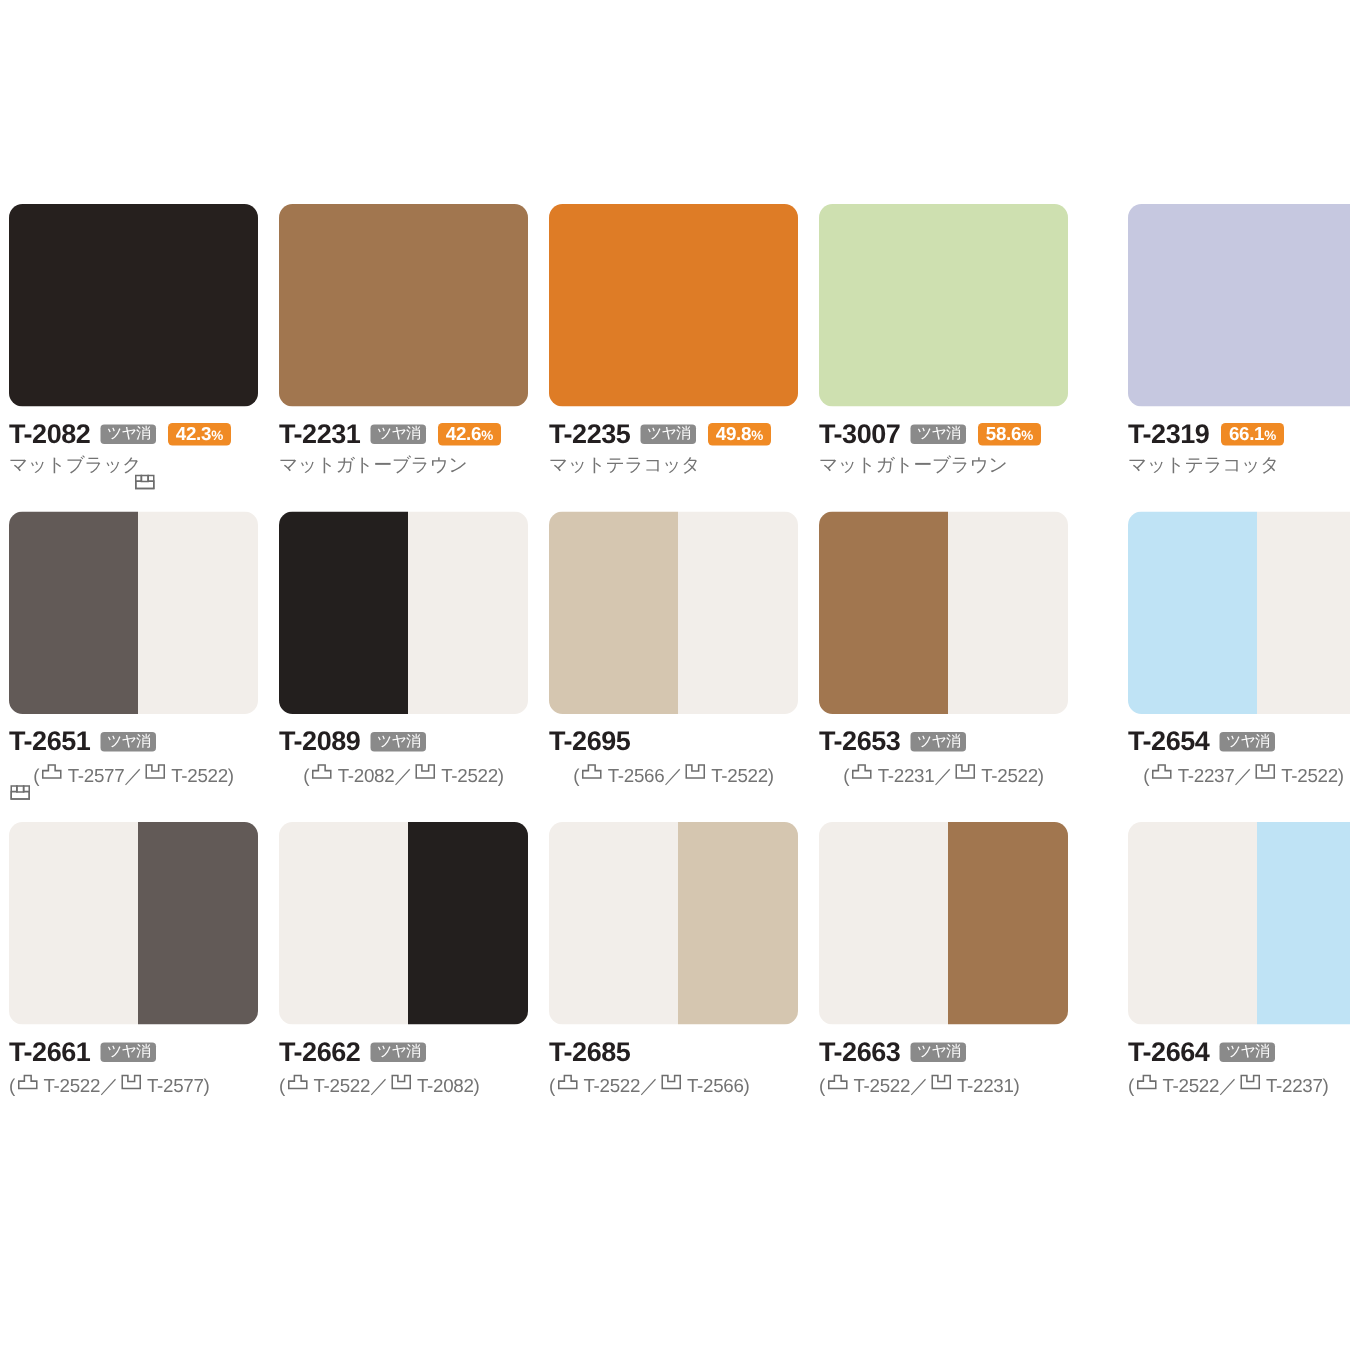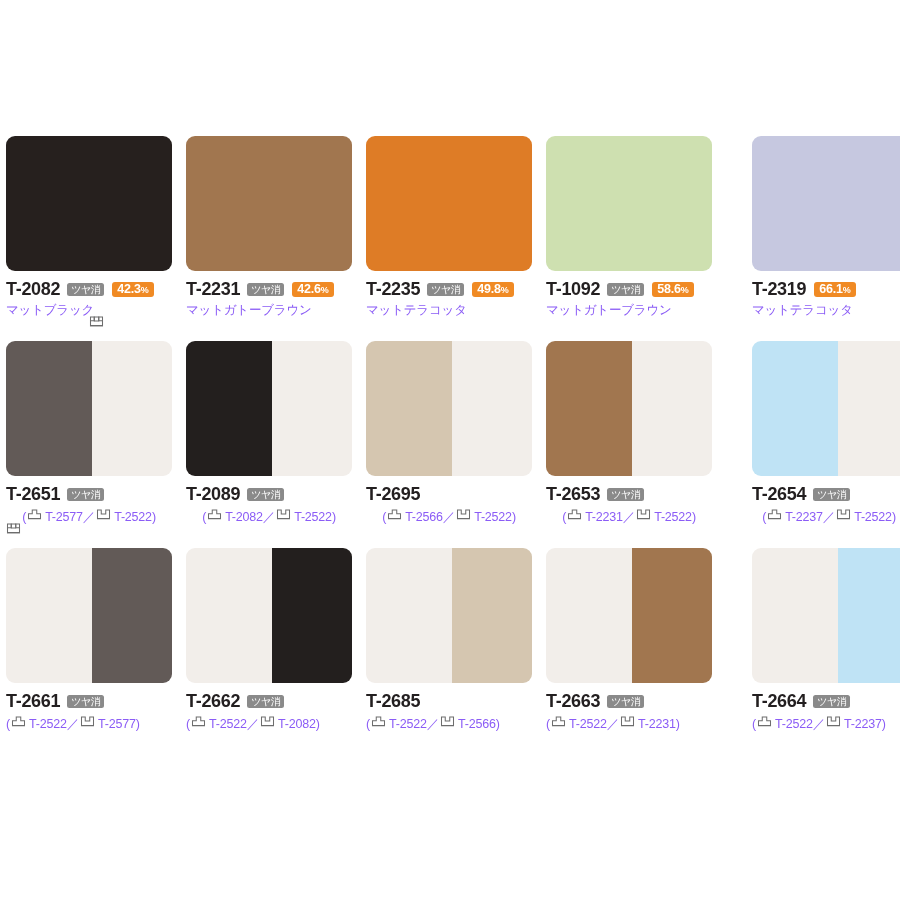--- a/index.html
+++ b/index.html
@@ -99,21 +99,21 @@
     letter-spacing: -0.2px;
   }
   .badge-pct .unit {
     font-size: 9px;
     font-weight: bold;
   }
   .cap-line2 {
     font-size: 12.5px;
     line-height: 17px;
     padding-top: 3px;
-    color: #8b5cf6;
+    color: #737373;
     white-space: nowrap;
     letter-spacing: -0.2px;
   }
   .cap-line2 .g-icon { vertical-align: -1px; margin: 0 1px; }
 
   
   .legend-icons {
     position: relative;
     height: 0;
   }
@@ -175,21 +175,21 @@
           </div>
           <div class="cap-line2">マットテラコッタ</div>
         </div>
       </div>
       <div class="cell">
         <div class="swatch solid">
           <div class="part-a" style="background:#cee0b0"></div>
         </div>
         <div class="caption">
           <div class="cap-line1">
-            <span class="code">T-1092</span>
+            <span class="code">T-3007</span>
             <span class="badge-matte">ツヤ消</span>
             <span class="badge-pct"><span>58.6</span><span class="unit">%</span></span>
           </div>
           <div class="cap-line2">マットガトーブラウン</div>
         </div>
       </div>
       <div class="cell">
         <div class="swatch solid">
           <div class="part-a" style="background:#c6c8e0"></div>
         </div>

